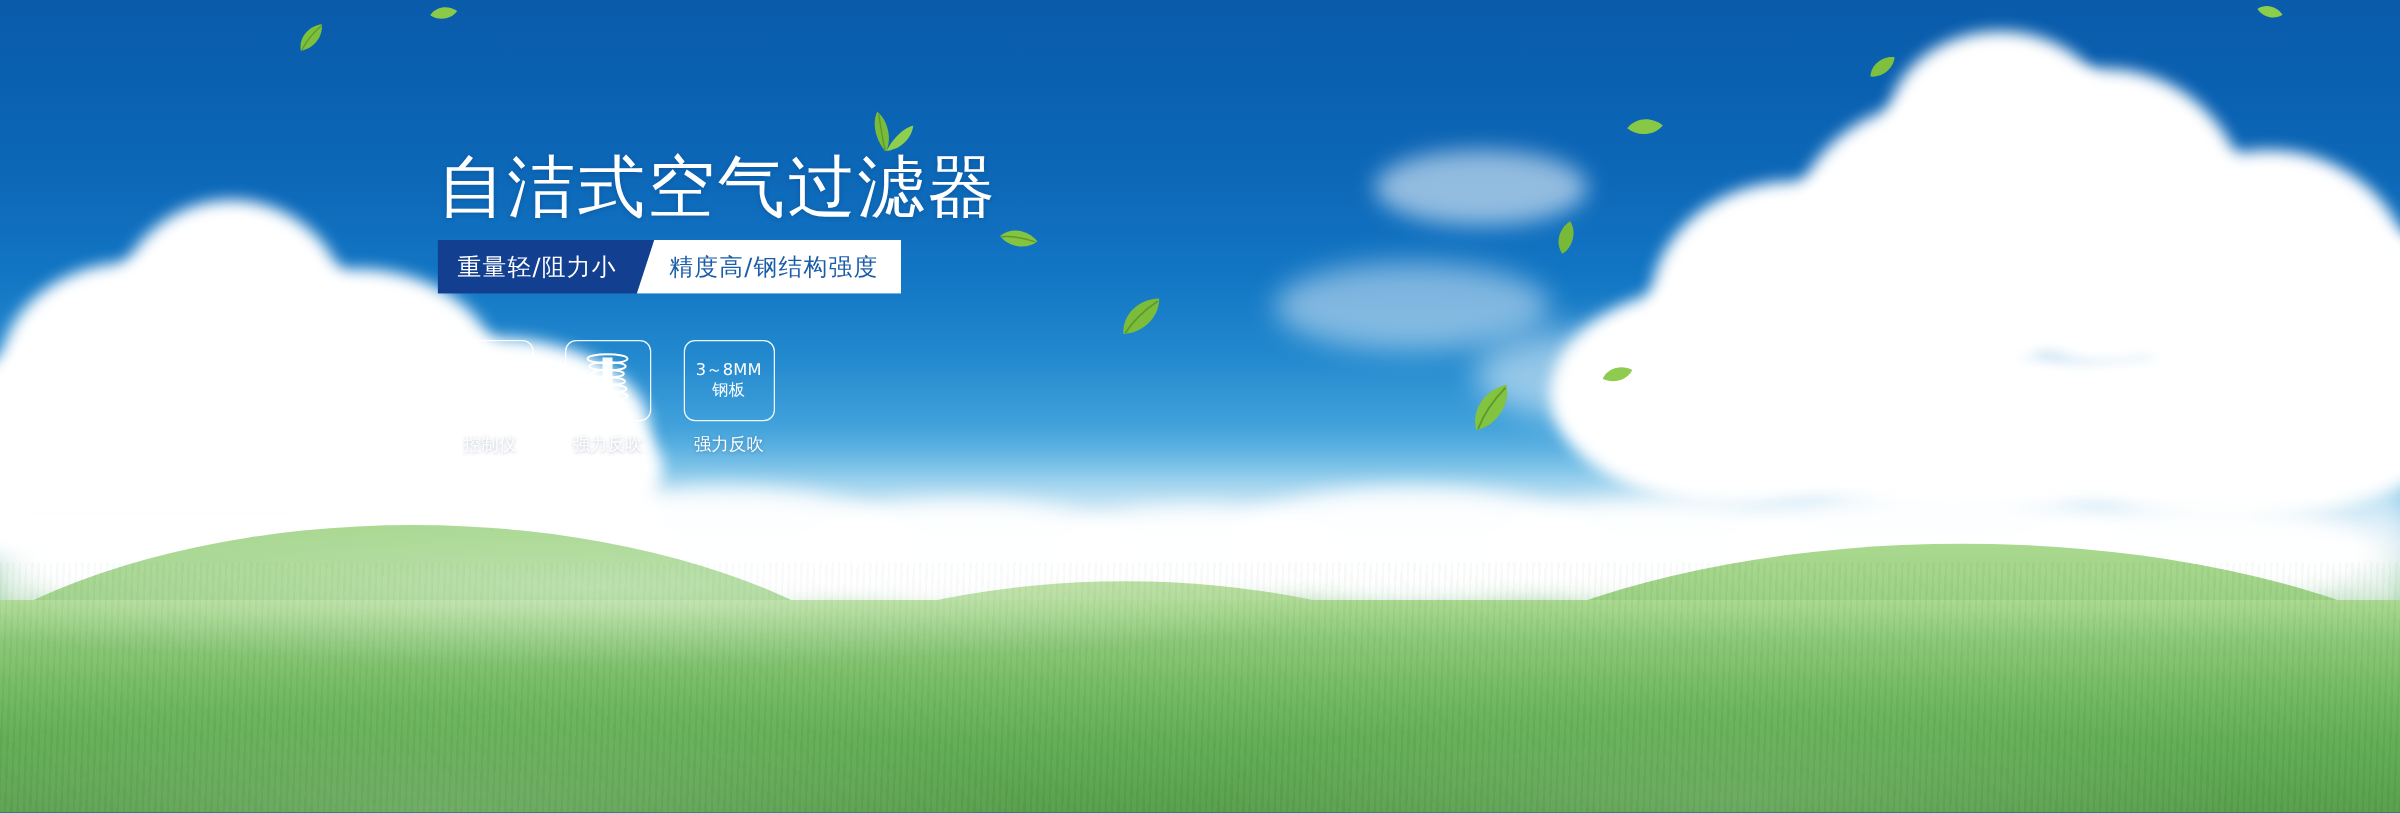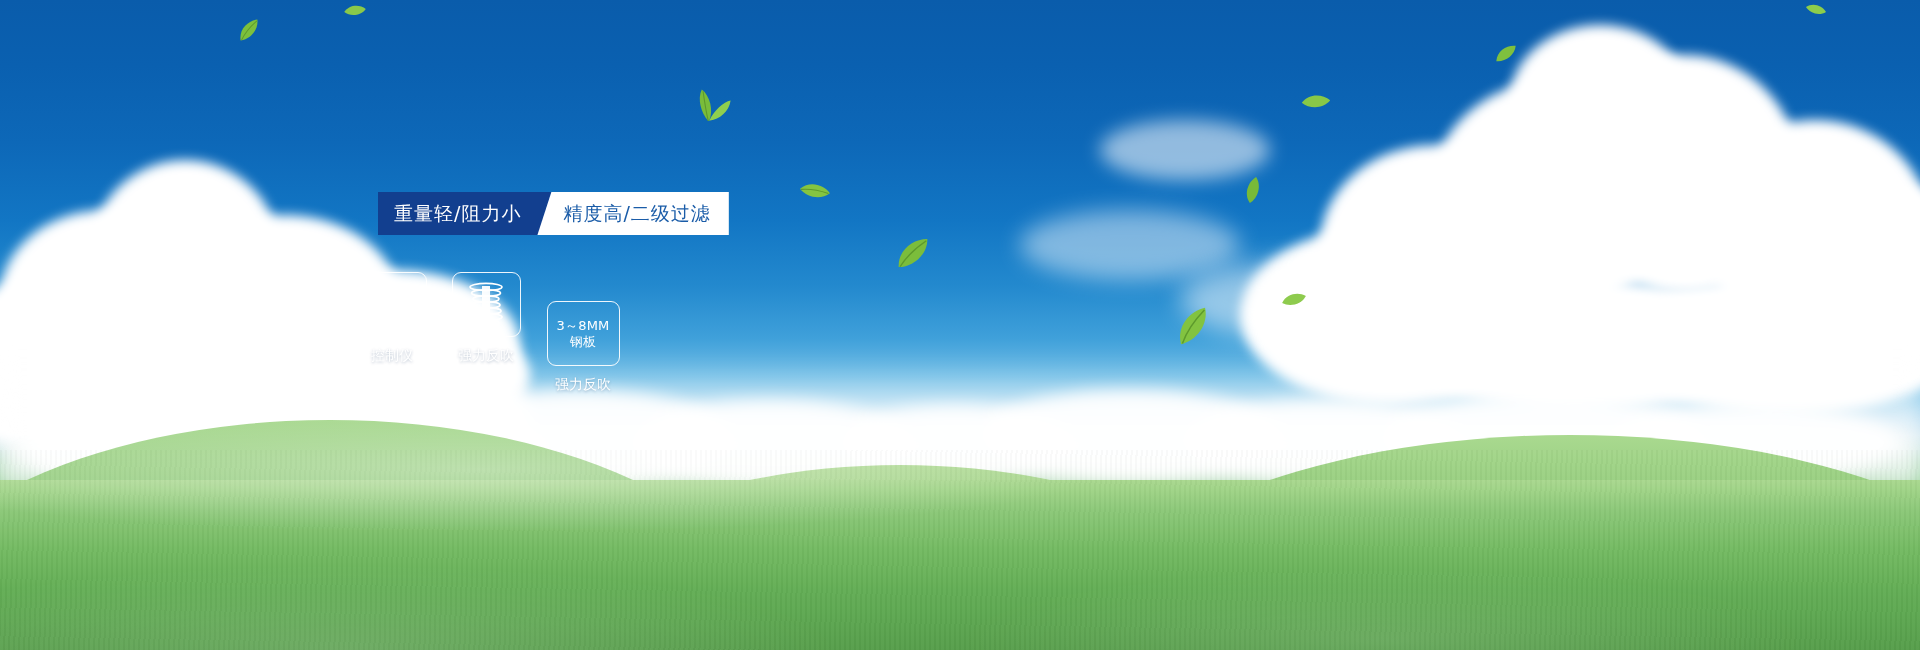--- a/index.html
+++ b/index.html
@@ -78,21 +78,21 @@
   .content { position:absolute; left:0; top:0; width:1920px; height:650px; }
 
   .title {
     position:absolute; left:350px; top:120px;
     font-size:54px; line-height:60px; letter-spacing:2px;
     color:#ffffff; font-weight:300; white-space:nowrap;
     font-family:"DejaVu Sans","Liberation Sans",sans-serif;
     text-shadow:0 1px 4px rgba(0,40,90,.25);
   }
 
-  .badges { position:absolute; left:350px; top:192px; display:flex; align-items:stretch; height:43px;margin-left:28px; }
+  .badges { position:absolute; left:350px; top:192px; display:flex; align-items:stretch; height:43px; }
   .badge {
     display:flex; align-items:center; justify-content:center;
     font-size:19px; letter-spacing:1px; white-space:nowrap;
     font-family:"DejaVu Sans","Liberation Sans",sans-serif;
   }
   .badge-a {
     background:#123f8f; color:#ffffff; padding:0 22px 0 16px;
     clip-path:polygon(0 0, 100% 0, calc(100% - 13px) 100%, 0 100%);
     padding-right:30px;
   }
@@ -107,21 +107,21 @@
   .feature { width:70px; display:flex; flex-direction:column; align-items:center; }
   .fbox {
     width:69px; height:65px; border:1.6px solid rgba(255,255,255,.92);
     border-radius:9px; display:flex; flex-direction:column;
     align-items:center; justify-content:center;
     color:#ffffff; font-size:13px; line-height:16px; text-align:center;
     font-family:"DejaVu Sans","Liberation Sans",sans-serif;
     letter-spacing:.2px;
   }
   .fbox .l1,.fbox .l2 { display:block; white-space:nowrap; }
-  .fbox.wide { width:73px;margin-top:29px; }
+  .fbox.wide { width:73px; }
   .flabel {
     margin-top:10px; color:#ffffff; font-size:14px; white-space:nowrap;
     font-family:"DejaVu Sans","Liberation Sans",sans-serif;
     text-shadow:0 1px 3px rgba(0,40,90,.3);
   }
   .fsvg { display:block; }
 </style>
 </head>
 <body>
 
@@ -239,24 +239,25 @@
     </div>
     <div class="leaf" style="left:1806px; top:3px; transform:rotate(40deg);">
       <svg width="20" height="13" viewBox="0 0 26 16">
           <path d="M1 14C4 3 16 -1 25 2 22 12 10 17 1 14Z" fill="#8ccd4b"></path>
         </svg>
     </div>
   </div>
 
   <div class="content">
 
+    <div class="title">自洁式空气过滤器</div>
 
     <div class="badges">
       <div class="badge badge-a">重量轻/阻力小</div>
-      <div class="badge badge-b">精度高/二级过滤</div>
+      <div class="badge badge-b">精度高/钢结构强度</div>
     </div>
 
     <div class="features">
 
       <div class="feature">
         <div class="fbox">
           <svg class="fsvg" width="56" height="48" viewBox="0 0 56 48">
             <g fill="#ffffff">
               <circle cx="28" cy="7.5" r="1.9"></circle>
               <circle cx="34.6" cy="8.3" r="1.8"></circle>

